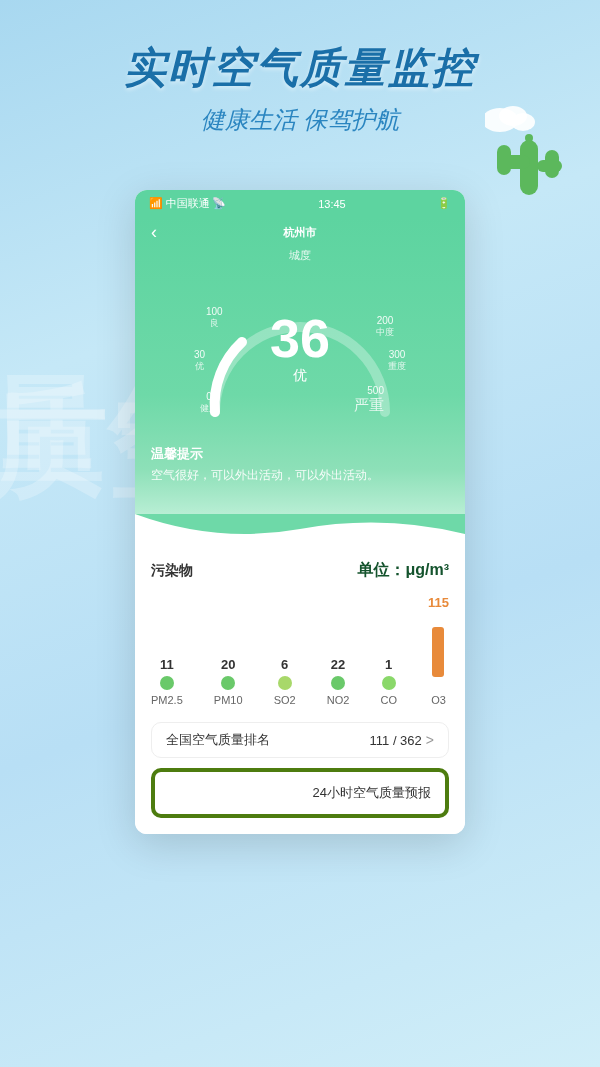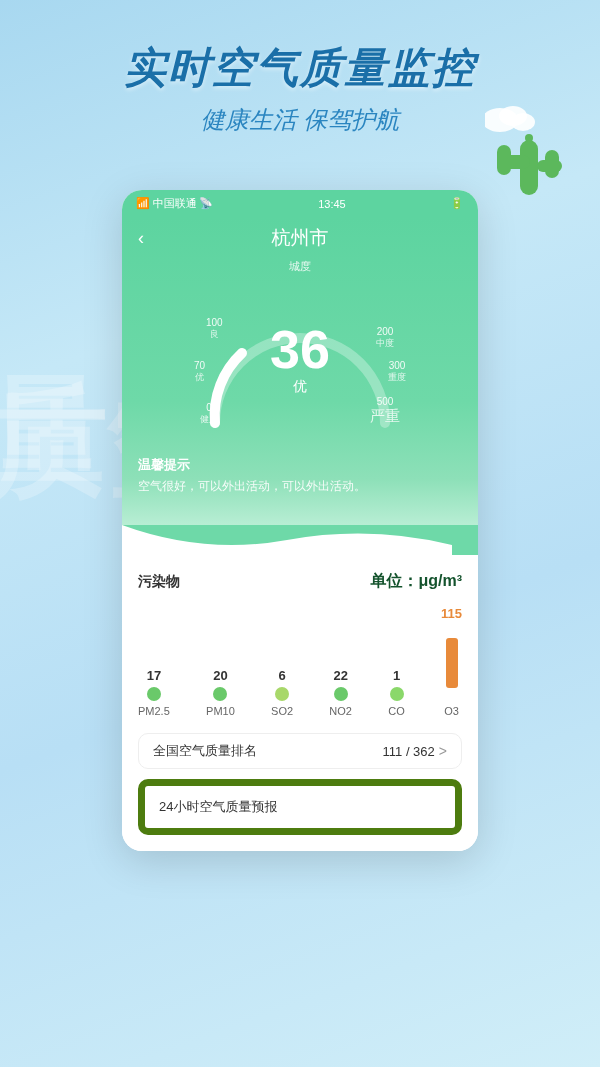--- a/index.html
+++ b/index.html
@@ -57,23 +57,23 @@
       right: 30px;
       z-index: 2;
     }
 
     
     .phone-card {
       position: absolute;
       top: 190px;
       left: 50%;
       transform: translateX(-50%);
-      width: 356px;
+      width: 330px;
       background: white;
-      border-radius: 20px;
+      border-radius: 12px;
       box-shadow: 0 10px 40px rgba(0,0,0,0.15);
       overflow: hidden;
       z-index: 3;
     }
 
     
     .status-bar {
       background: #5dd4a0;
       display: flex;
       justify-content: space-between;
@@ -100,22 +100,22 @@
 
     .back-arrow {
       position: absolute;
       left: 0;
       font-size: 18px;
       color: white;
       cursor: pointer;
     }
 
     .city-name {
-      font-size: 19px;
-      font-weight: 400;
+      font-size: 11px;
+      font-weight: 700;
       color: white;
       text-align: center;
     }
 
     .quality-label-top {
       text-align: center;
       font-size: 11px;
       color: rgba(255,255,255,0.85);
       margin-bottom: 4px;
     }
@@ -280,24 +280,24 @@
     }
 
     .ranking-arrow {
       color: #999;
       font-size: 14px;
     }
 
     
     .forecast-row {
       display: flex;
-      justify-content: flex-start;
+      justify-content: flex-end;
       align-items: center;
       padding: 12px 14px;
-      border: 7px solid #4d7c0f;
+      border: 4px solid #4d7c0f;
       border-radius: 10px;
     }
 
     .forecast-label {
       font-size: 13px;
       color: #333;
     }
 
     
   </style>
@@ -360,32 +360,32 @@
       
       <div class="gauge-label" style="top:39px; left:16px;">
         <div style="font-size:10px;color:rgba(255,255,255,0.9)">100</div>
         <div style="font-size:9px;color:rgba(255,255,255,0.8)">良</div>
       </div>
       <div class="gauge-label" style="top:48px; right:16px;">
         <div style="font-size:10px;color:rgba(255,255,255,0.9)">200</div>
         <div style="font-size:9px;color:rgba(255,255,255,0.8)">中度</div>
       </div>
       <div class="gauge-label" style="top:82px; left:4px;">
-        <div style="font-size:10px;color:rgba(255,255,255,0.9)">70</div>
+        <div style="font-size:10px;color:rgba(255,255,255,0.9)">30</div>
         <div style="font-size:9px;color:rgba(255,255,255,0.8)">优</div>
       </div>
       <div class="gauge-label" style="top:82px; right:4px;">
         <div style="font-size:10px;color:rgba(255,255,255,0.9)">300</div>
         <div style="font-size:9px;color:rgba(255,255,255,0.8)">重度</div>
       </div>
       <div class="gauge-label" style="bottom:22px; left:10px;">
         <div style="font-size:10px;color:rgba(255,255,255,0.9)">0</div>
         <div style="font-size:9px;color:rgba(255,255,255,0.8)">健康</div>
       </div>
-      <div class="gauge-label" style="bottom:22px; right:10px;">
+      <div class="gauge-label" style="bottom:22px; right:26px;text-align:right;">
         <div style="font-size:10px;color:rgba(255,255,255,0.9)">500</div>
         <div style="font-size:15px;color:rgba(255,255,255,0.8)">严重</div>
       </div>
 
       
       <div class="aqi-value">
         <div class="aqi-number">36</div>
         <div class="aqi-quality">优</div>
       </div>
     </div>
@@ -405,21 +405,21 @@
   <div class="white-section">
 
     <div class="pollutants-header">
       <span class="pollutants-title">污染物</span>
       <span class="pollutants-unit">单位：μg/m³</span>
     </div>
 
     <div class="pollutants-grid">
 
       <div class="pollutant-item">
-        <span class="pollutant-value">17</span>
+        <span class="pollutant-value">11</span>
         <div class="pollutant-dot" style="background:#6ac96a;"></div>
         <span class="pollutant-name">PM2.5</span>
       </div>
 
       <div class="pollutant-item">
         <span class="pollutant-value">20</span>
         <div class="pollutant-dot" style="background:#6ac96a;"></div>
         <span class="pollutant-name">PM10</span>
       </div>
 

